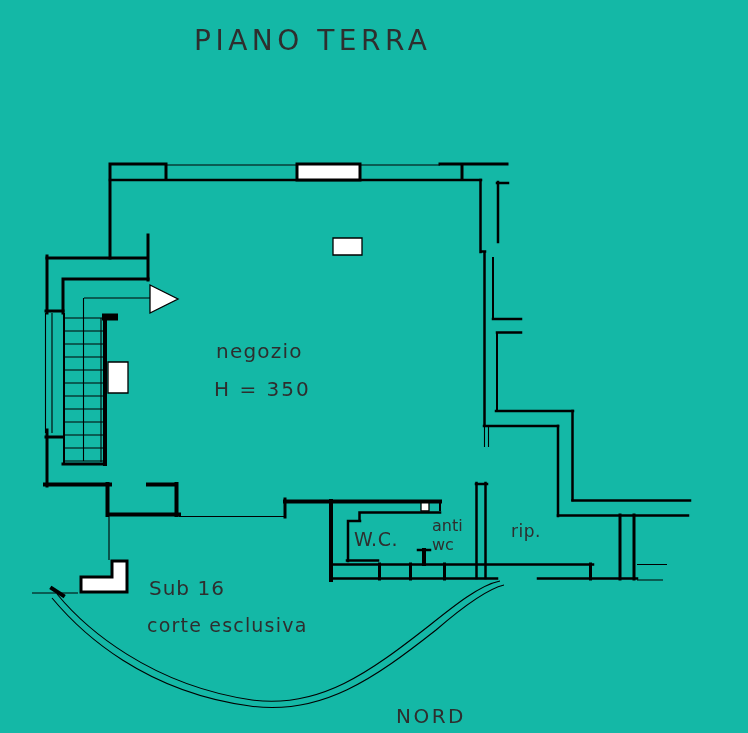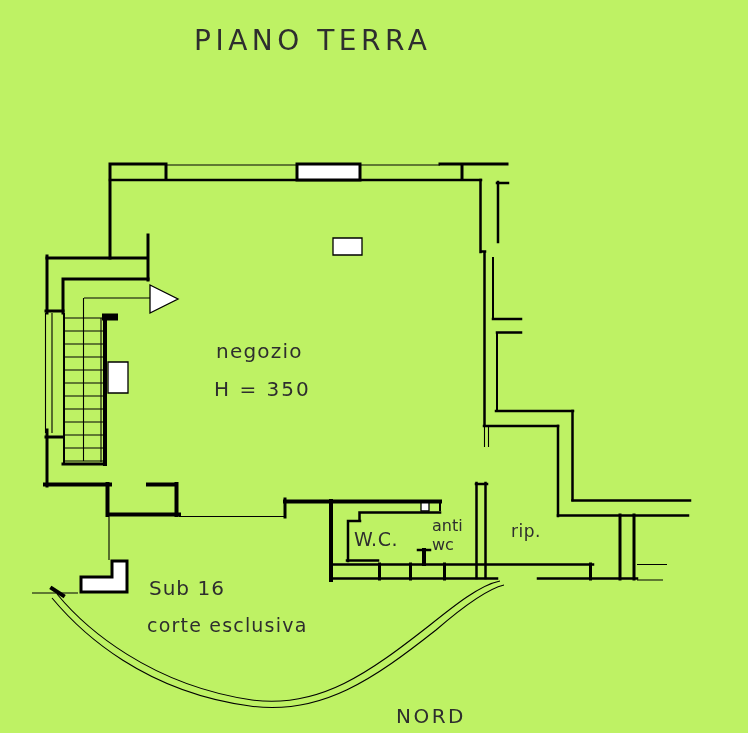--- a/index.html
+++ b/index.html
@@ -1,16 +1,16 @@
 <!DOCTYPE html>
 <html><head>
 <meta charset="utf-8">
 <style>
   html,body{margin:0;padding:0;background:#ffffff;}
-  .canvas{position:relative;width:748px;height:733px;background:#bef264;overflow:hidden;}
+  .canvas{position:relative;width:748px;height:733px;background:#14b8a6;overflow:hidden;}
   svg{position:absolute;left:0;top:0;}
   .t{font-family:"DejaVu Sans","Liberation Sans",sans-serif;fill:#2e2e2e;}
   .title{font-size:28px;letter-spacing:4.5px;}
   .lbl-room{font-size:20px;letter-spacing:1.2px;}
   .lbl-h{font-size:20px;letter-spacing:2px;}
   .lbl-wc{font-size:19px;letter-spacing:0.5px;}
   .lbl-anti{font-size:16px;}
   .lbl-rip{font-size:17px;letter-spacing:0.5px;}
   .lbl-sub{font-size:20px;letter-spacing:1px;}
   .lbl-corte{font-size:19px;letter-spacing:1.2px;}

